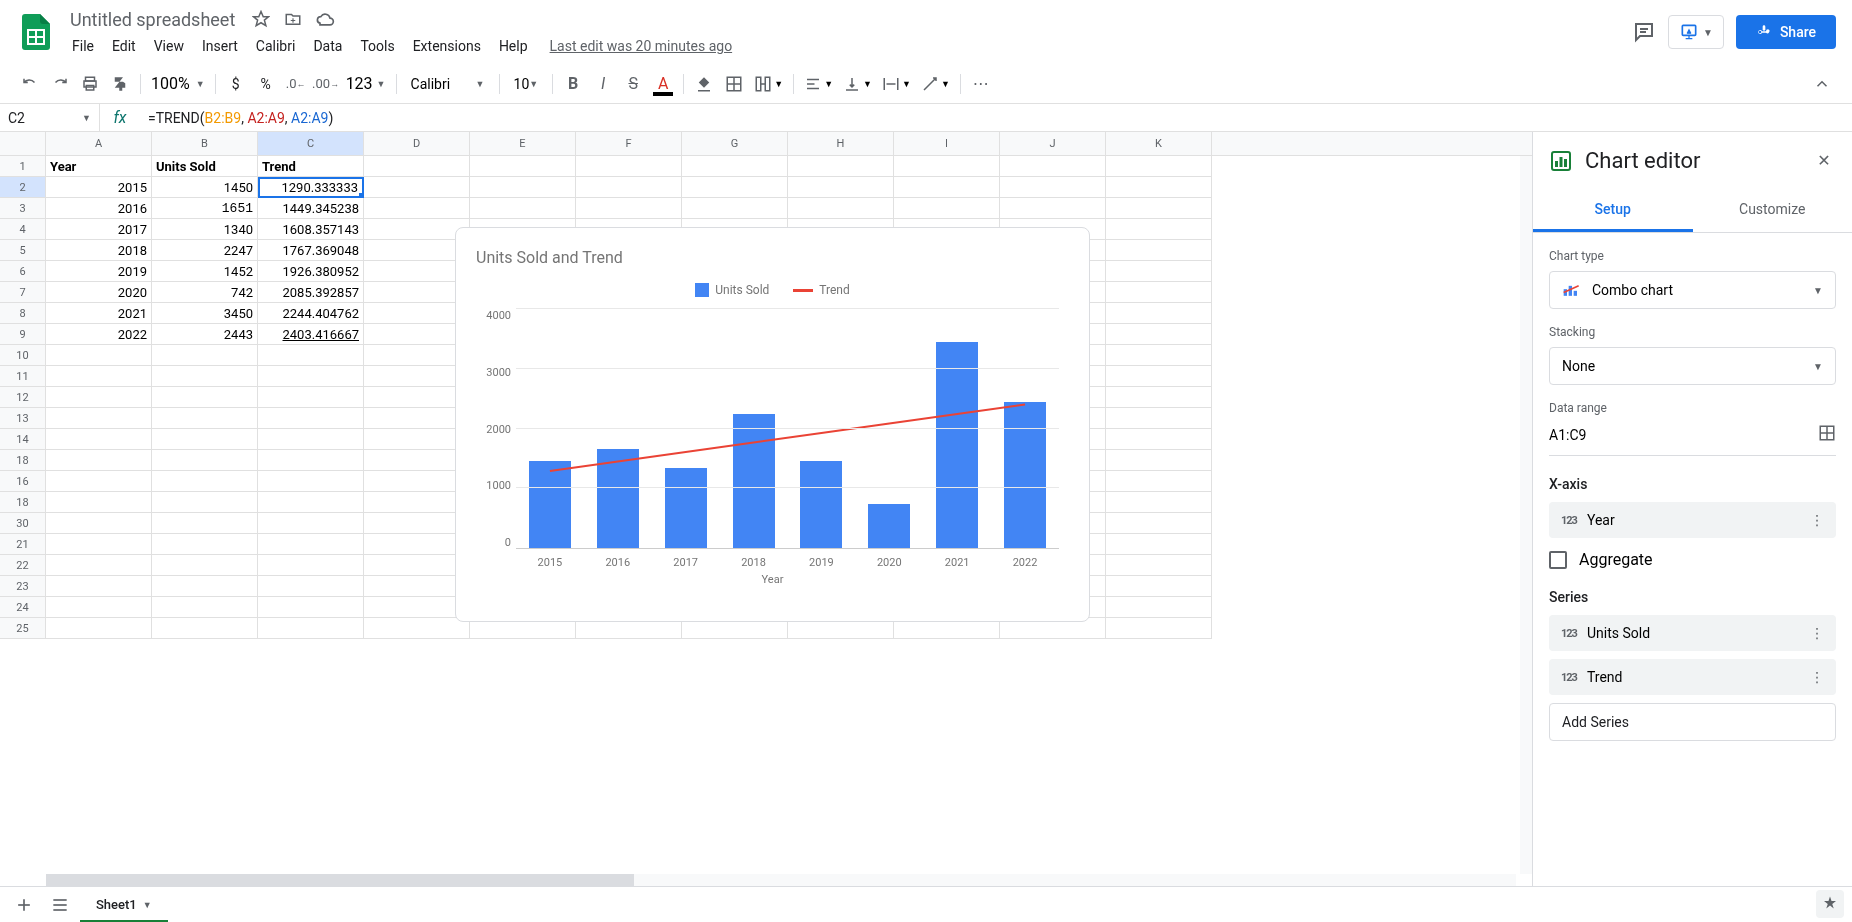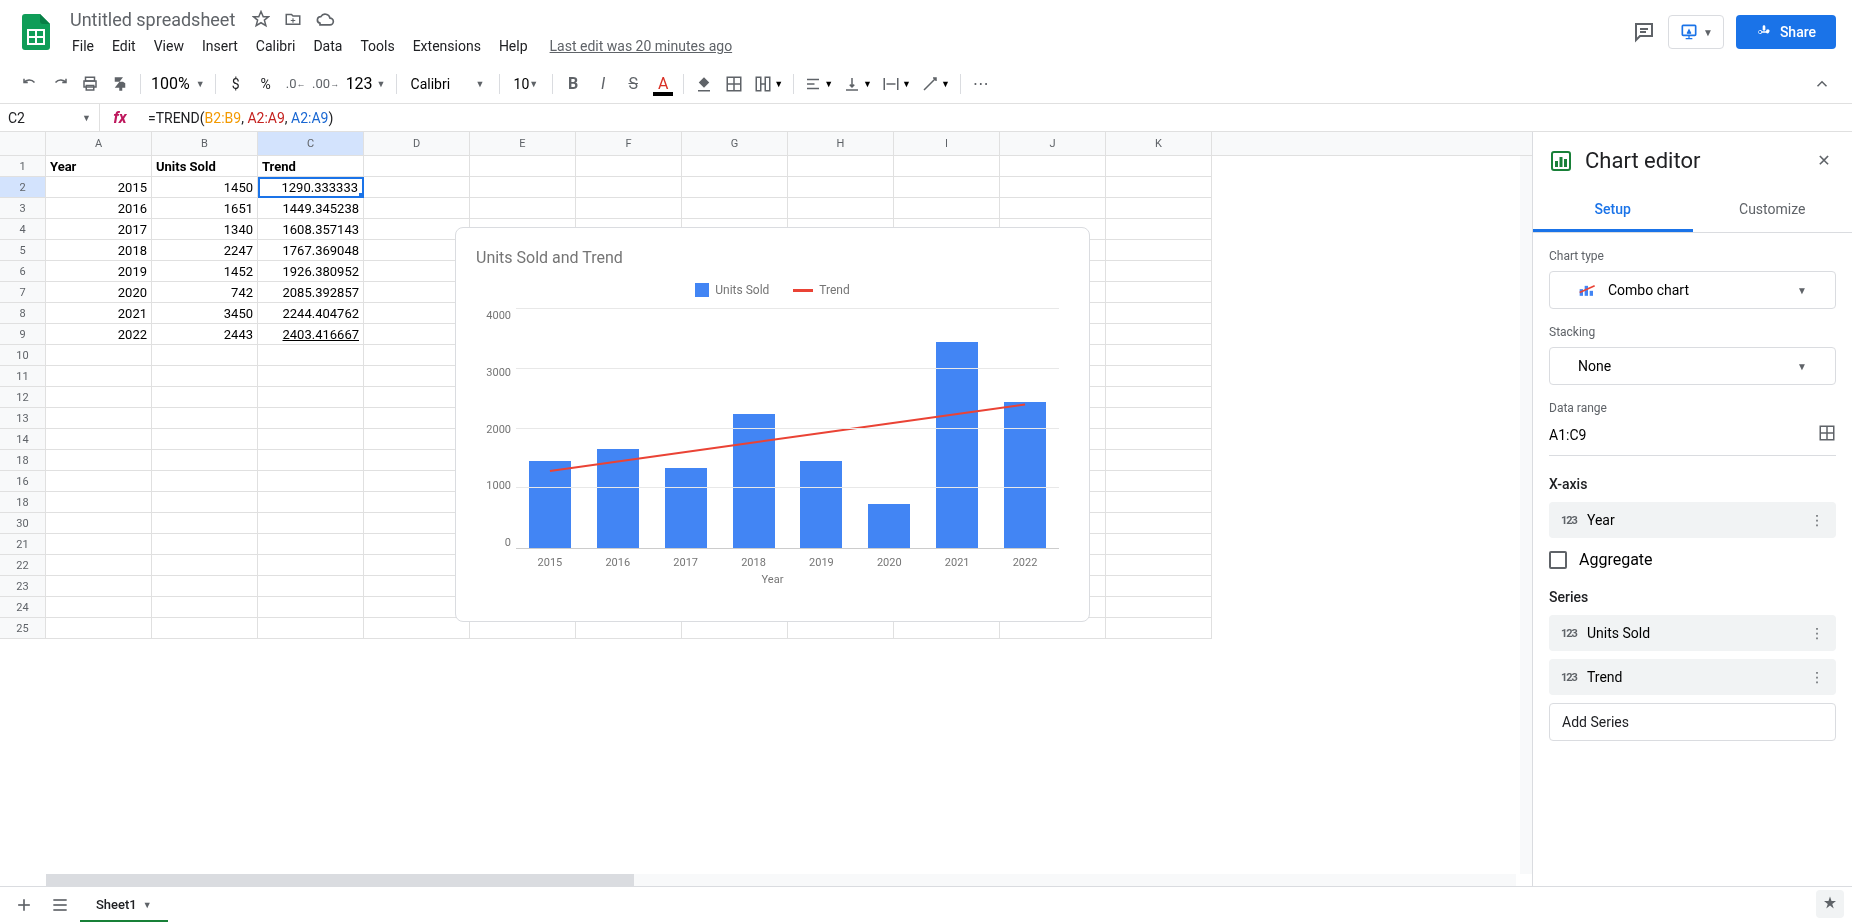--- a/index.html
+++ b/index.html
@@ -27,21 +27,21 @@
 .tool-dropdown { display: flex; align-items: center; padding: 2px 4px; cursor: pointer; }
 .font-select { min-width: 90px; font-size: 14px; padding: 4px 8px; display: flex; align-items: center; justify-content: space-between; }
 .size-select { min-width: 40px; font-size: 14px; padding: 4px 8px; display: flex; align-items: center; justify-content: space-between; }
 .text-color-btn { position: relative; }
 .text-color-underline { position: absolute; bottom: 2px; left: 4px; right: 4px; height: 4px; background: #000; }
 .toolbar-collapse { margin-left: auto; }
 
 
 .formula-bar { display: flex; align-items: center; height: 28px; border-bottom: 1px solid #e0e0e0; }
 .name-box { width: 100px; padding: 0 8px; font-size: 14px; color: #202124; border-right: 1px solid #e0e0e0; height: 100%; display: flex; align-items: center; justify-content: space-between; }
-.fx-icon { width: 40px; display: flex; align-items: center; justify-content: center; color: #be185d; font-style: italic; font-weight: bold; }
+.fx-icon { width: 40px; display: flex; align-items: center; justify-content: center; color: #0f766e; font-style: italic; }
 .formula-input { flex: 1; padding: 0 8px; font-size: 14px; font-family: 'Inconsolata', monospace; }
 .formula-input .fn { color: #202124; }
 .formula-input .r1 { color: #f29900; }
 .formula-input .r2 { color: #c5221f; }
 .formula-input .r3 { color: #1967d2; }
 
 
 .main { display: flex; height: calc(922px - 64px - 40px - 28px - 36px); }
 
 
@@ -83,21 +83,21 @@
 .sidebar { width: 320px; border-left: 1px solid #dadce0; display: flex; flex-direction: column; background: #fff; }
 .sidebar-header { display: flex; align-items: center; padding: 16px; gap: 12px; }
 .sidebar-title { font-size: 22px; color: #202124; flex: 1; }
 .close-btn { width: 24px; height: 24px; display: flex; align-items: center; justify-content: center; cursor: pointer; color: #5f6368; }
 .tabs { display: flex; border-bottom: 1px solid #dadce0; }
 .tab { flex: 1; text-align: center; padding: 12px 0; font-size: 14px; color: #5f6368; cursor: pointer; }
 .tab.active { color: #1a73e8; border-bottom: 3px solid #1a73e8; font-weight: 500; }
 .sidebar-body { padding: 16px; overflow-y: auto; flex: 1; }
 .field-label { font-size: 12px; color: #5f6368; margin-bottom: 8px; margin-top: 16px; }
 .field-label:first-child { margin-top: 0; }
-.select-box { border: 1px solid #dadce0; border-radius: 4px; padding: 10px 28px; display: flex; align-items: center; gap: 10px; font-size: 14px; cursor: pointer; position: relative; }
+.select-box { border: 1px solid #dadce0; border-radius: 4px; padding: 10px 12px; display: flex; align-items: center; gap: 10px; font-size: 14px; cursor: pointer; position: relative; }
 .select-box .arrow { margin-left: auto; color: #5f6368; font-size: 10px; }
 .data-range-row { display: flex; align-items: center; gap: 12px; border-bottom: 1px solid #dadce0; padding-bottom: 8px; }
 .data-range-input { flex: 1; border: none; font-size: 14px; padding: 4px 0; }
 .section-title { font-size: 14px; font-weight: 500; color: #202124; margin-top: 20px; margin-bottom: 10px; }
 .chip { background: #f1f3f4; border-radius: 4px; padding: 10px 12px; display: flex; align-items: center; gap: 10px; font-size: 14px; margin-bottom: 8px; }
 .chip-icon { font-size: 11px; font-weight: bold; color: #5f6368; letter-spacing: -1px; }
 .chip-more { margin-left: auto; cursor: pointer; color: #5f6368; }
 .checkbox-row { display: flex; align-items: center; gap: 12px; margin-top: 12px; }
 .checkbox { width: 18px; height: 18px; border: 2px solid #5f6368; border-radius: 2px; cursor: pointer; }
 .add-series { border: 1px solid #dadce0; border-radius: 4px; padding: 10px 12px; font-size: 14px; cursor: pointer; color: #202124; margin-top: 8px; }
@@ -357,21 +357,21 @@
           <div class="cell" style="width: 106px;"></div>
           <div class="cell" style="width: 106px;"></div>
           <div class="cell" style="width: 106px;"></div>
           <div class="cell" style="width: 106px;"></div>
           <div class="cell" style="width: 106px;"></div>
           <div class="cell" style="width: 106px;"></div>
         </div>
         <div class="row">
           <div class="row-header">3</div>
           <div class="cell right" style="width: 106px;">2016</div>
-          <div class="cell right" style="width: 106px;">1651</div>
+          <div class="cell right" style="width: 106px; font-family: Liberation Mono, monospace;">1651</div>
           <div class="cell right" style="width: 106px;">1449.345238</div>
           <div class="cell" style="width: 106px;"></div>
           <div class="cell" style="width: 106px;"></div>
           <div class="cell" style="width: 106px;"></div>
           <div class="cell" style="width: 106px;"></div>
           <div class="cell" style="width: 106px;"></div>
           <div class="cell" style="width: 106px;"></div>
           <div class="cell" style="width: 106px;"></div>
           <div class="cell" style="width: 106px;"></div>
         </div>

